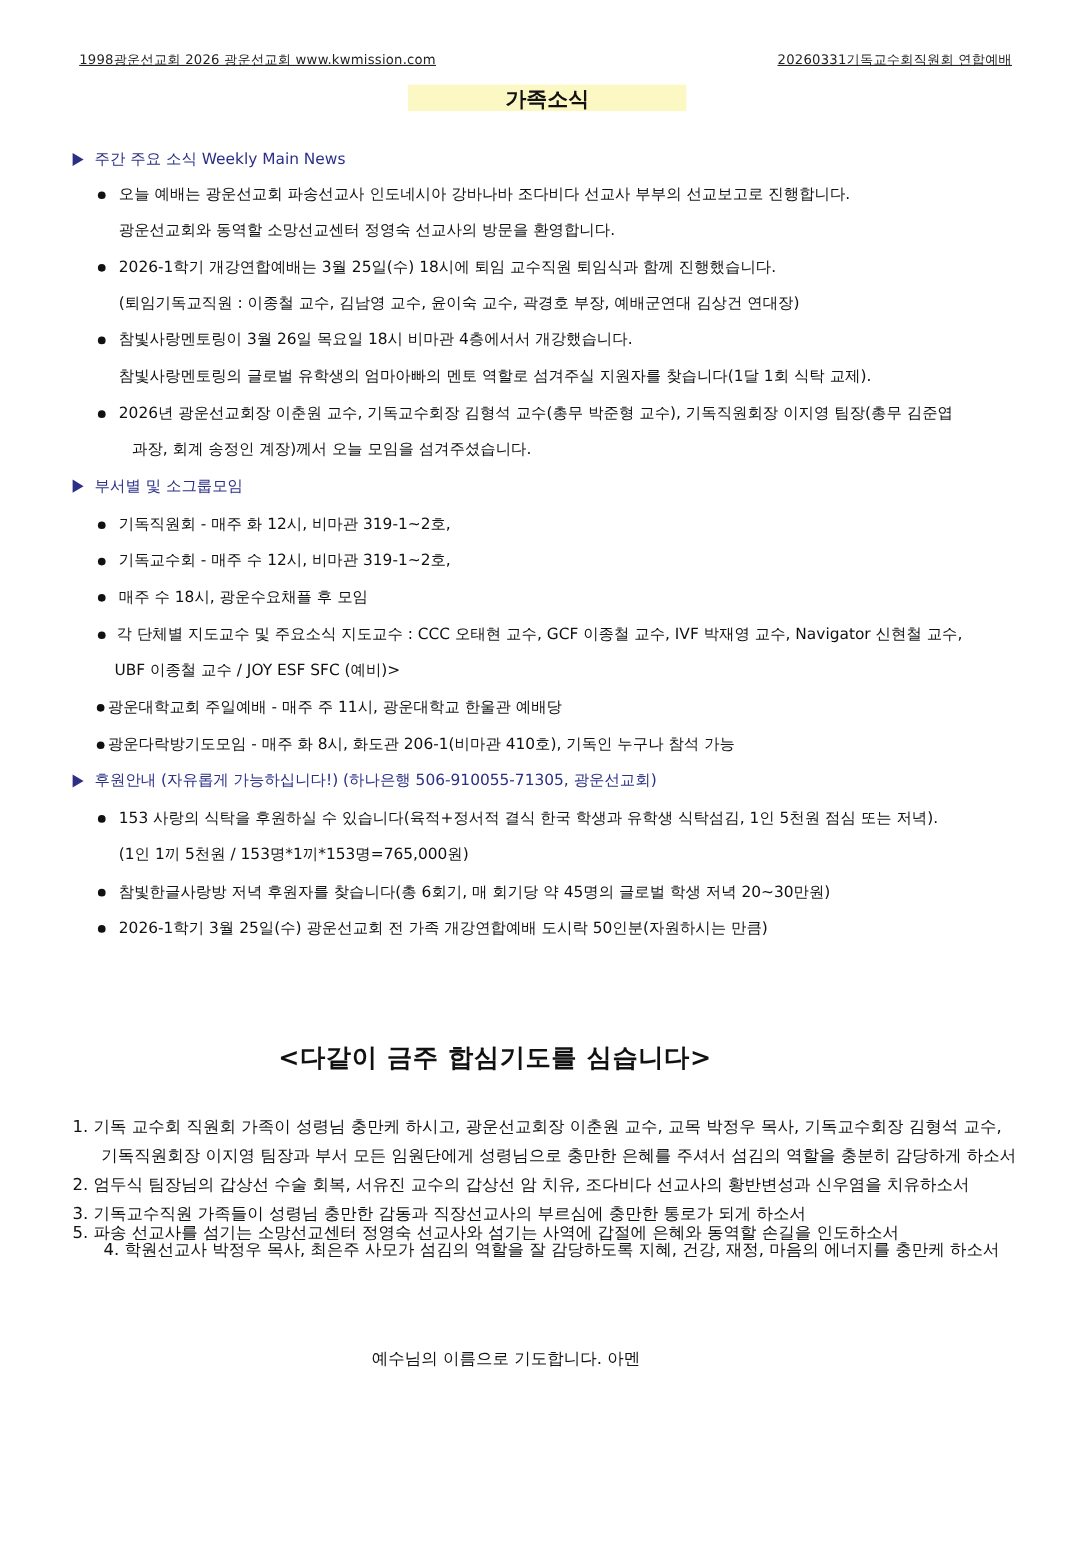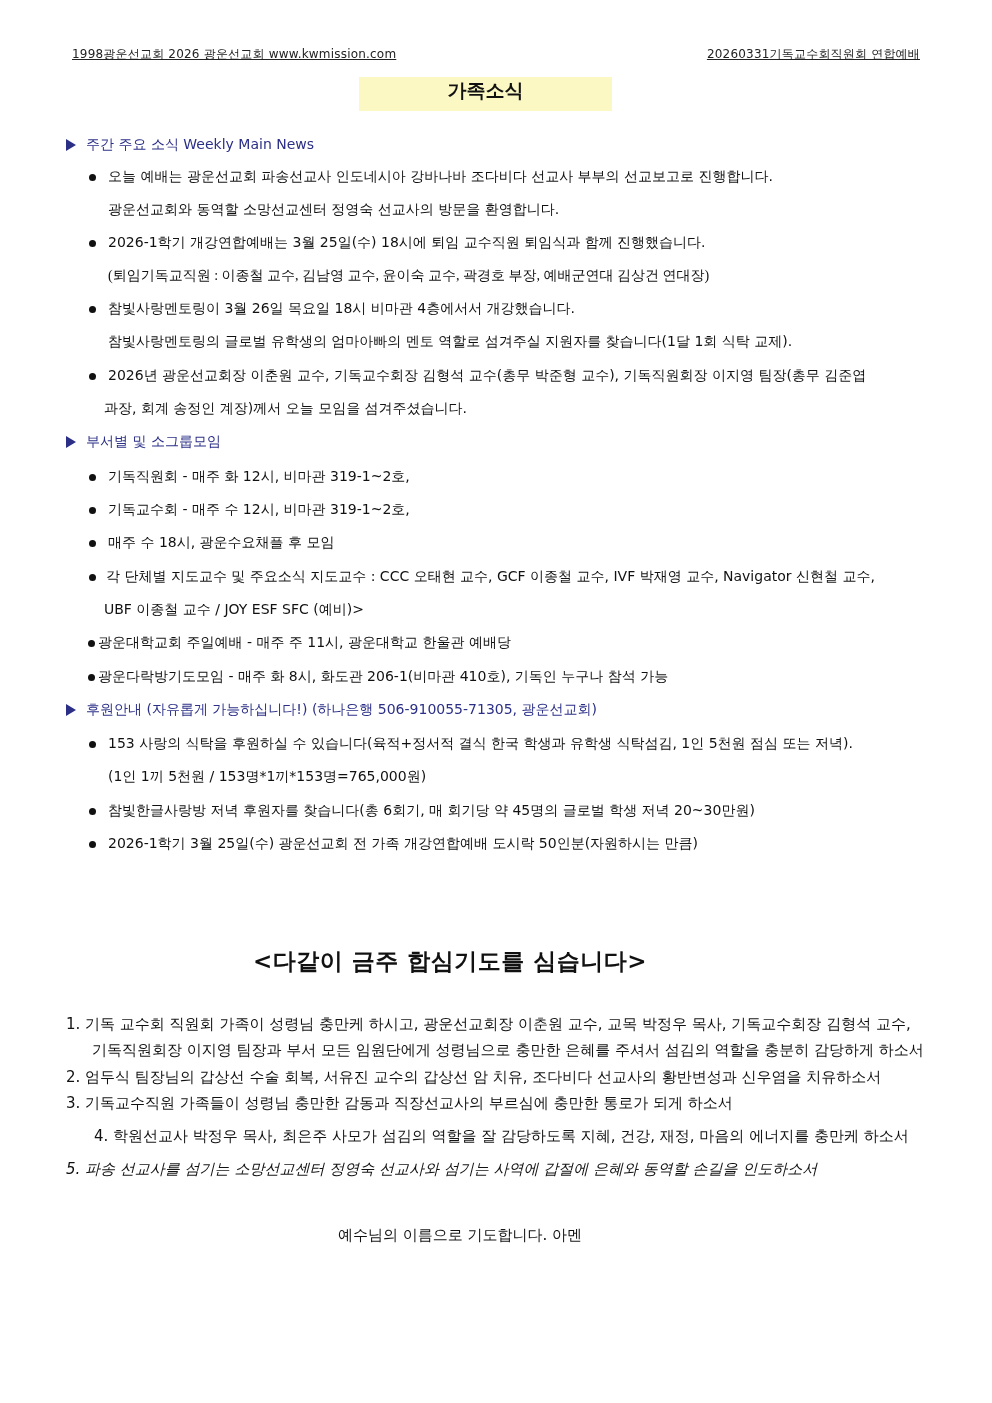--- a/index.html
+++ b/index.html
@@ -8,21 +8,21 @@
       font-family: "DejaVu Sans", "Liberation Sans", sans-serif;
       color: #111111;
     }
     .header-left, .header-right {
       position: absolute; top: 46px; font-size: 12px; color: #222;
       letter-spacing: 0.2px; white-space: nowrap; text-decoration: underline;
     }
     .header-left { left: 72px; }
     .header-right { right: 72px; }
     .title-box {
-      position: absolute; left: 359px; top: 77px; width: 253px; height: 34px;
+      position: absolute; left: 371px; top: 77px; width: 253px; height: 24px;
       background: #fbf8c4; text-align: center; line-height: 27px;
       font-size: 19px; font-weight: bold; color: #111;
     }
     .section-head {
       position: absolute; left: 66px; font-size: 14px; color: #2b2f86;
       white-space: nowrap; display: flex; align-items: center;
     }
     .tri {
       display: inline-block; width: 0; height: 0;
       border-top: 6px solid transparent; border-bottom: 6px solid transparent;
@@ -56,29 +56,29 @@
   <span class="tri"></span>
   <span>주간 주요 소식 Weekly Main News</span>
 </div>
 
 <div class="dot" style="left:89px; top:174px;"></div>
 <div class="line" style="left:108px; top:168px;">오늘 예배는 광운선교회 파송선교사 인도네시아 강바나바 조다비다 선교사 부부의 선교보고로 진행합니다.</div>
 <div class="line" style="left:108px; top:201px;">광운선교회와 동역할 소망선교센터 정영숙 선교사의 방문을 환영합니다.</div>
 
 <div class="dot" style="left:89px; top:240px;"></div>
 <div class="line" style="left:108px; top:234px;">2026-1학기 개강연합예배는 3월 25일(수) 18시에 퇴임 교수직원 퇴임식과 함께 진행했습니다.</div>
-<div class="line" style="left:108px; top:267px;font-family:Liberation Serif, serif;">(퇴임기독교직원 : 이종철 교수, 김남영 교수, 윤이숙 교수, 곽경호 부장, 예배군연대 김상건 연대장)</div>
+<div class="line" style="left:108px; top:267px;">(퇴임기독교직원 : 이종철 교수, 김남영 교수, 윤이숙 교수, 곽경호 부장, 예배군연대 김상건 연대장)</div>
 
 <div class="dot" style="left:89px; top:306px;"></div>
 <div class="line" style="left:108px; top:300px;">참빛사랑멘토링이 3월 26일 목요일 18시 비마관 4층에서서 개강했습니다.</div>
 <div class="line" style="left:108px; top:333px;">참빛사랑멘토링의 글로벌 유학생의 엄마아빠의 멘토 역할로 섬겨주실 지원자를 찾습니다(1달 1회 식탁 교제).</div>
 
 <div class="dot" style="left:89px; top:373px;"></div>
 <div class="line" style="left:108px; top:367px;">2026년 광운선교회장 이춘원 교수, 기독교수회장 김형석 교수(총무 박준형 교수), 기독직원회장 이지영 팀장(총무 김준엽</div>
-<div class="line" style="left:104px; top:400px;">과장, 회계 송정인 계장)께서 오늘 모임을 섬겨주셨습니다.</div>
+<div class="line" style="left:120px; top:400px;">과장, 회계 송정인 계장)께서 오늘 모임을 섬겨주셨습니다.</div>
 
 <div class="section-head" style="top:433px;">
   <span class="tri"></span>
   <span>부서별 및 소그룹모임</span>
 </div>
 
 <div class="dot" style="left:89px; top:474px;"></div>
 <div class="line" style="left:108px; top:468px;">기독직원회 - 매주 화 12시, 비마관 319-1~2호,</div>
 
 <div class="dot" style="left:89px; top:507px;"></div>
@@ -112,15 +112,15 @@
 <div class="dot" style="left:89px; top:841px;"></div>
 <div class="line" style="left:108px; top:835px;">2026-1학기 3월 25일(수) 광운선교회 전 가족 개강연합예배 도시락 50인분(자원하시는 만큼)</div>
 
 <div class="prayer-title">&lt;다같이 금주 합심기도를 심습니다&gt;</div>
 
 <div class="pline" style="left:66px; top:1015px;">1. 기독 교수회 직원회 가족이 성령님 충만케 하시고, 광운선교회장 이춘원 교수, 교목 박정우 목사, 기독교수회장 김형석 교수,</div>
 <div class="pline" style="left:92px; top:1041px;">기독직원회장 이지영 팀장과 부서 모든 임원단에게 성령님으로 충만한 은혜를 주셔서 섬김의 역할을 충분히 감당하게 하소서</div>
 <div class="pline" style="left:66px; top:1068px;">2. 엄두식 팀장님의 갑상선 수술 회복, 서유진 교수의 갑상선 암 치유, 조다비다 선교사의 황반변성과 신우염을 치유하소서</div>
 <div class="pline" style="left:66px; top:1094px;text-align:center;">3. 기독교수직원 가족들이 성령님 충만한 감동과 직장선교사의 부르심에 충만한 통로가 되게 하소서</div>
 <div class="pline" style="left:66px; top:1127px;margin-left:28px;">4. 학원선교사 박정우 목사, 최은주 사모가 섬김의 역할을 잘 감당하도록 지혜, 건강, 재정, 마음의 에너지를 충만케 하소서</div>
-<div class="pline" style="left:66px; top:1160px;font-style:italic;">5. 파송 선교사를 섬기는 소망선교센터 정영숙 선교사와 섬기는 사역에 갑절에 은혜와 동역할 손길을 인도하소서</div>
+<div class="pline" style="left:66px; top:1111px;">5. 파송 선교사를 섬기는 소망선교센터 정영숙 선교사와 섬기는 사역에 갑절에 은혜와 동역할 손길을 인도하소서</div>
 
 <div class="amen">예수님의 이름으로 기도합니다. 아멘</div>
 
 </body></html>

